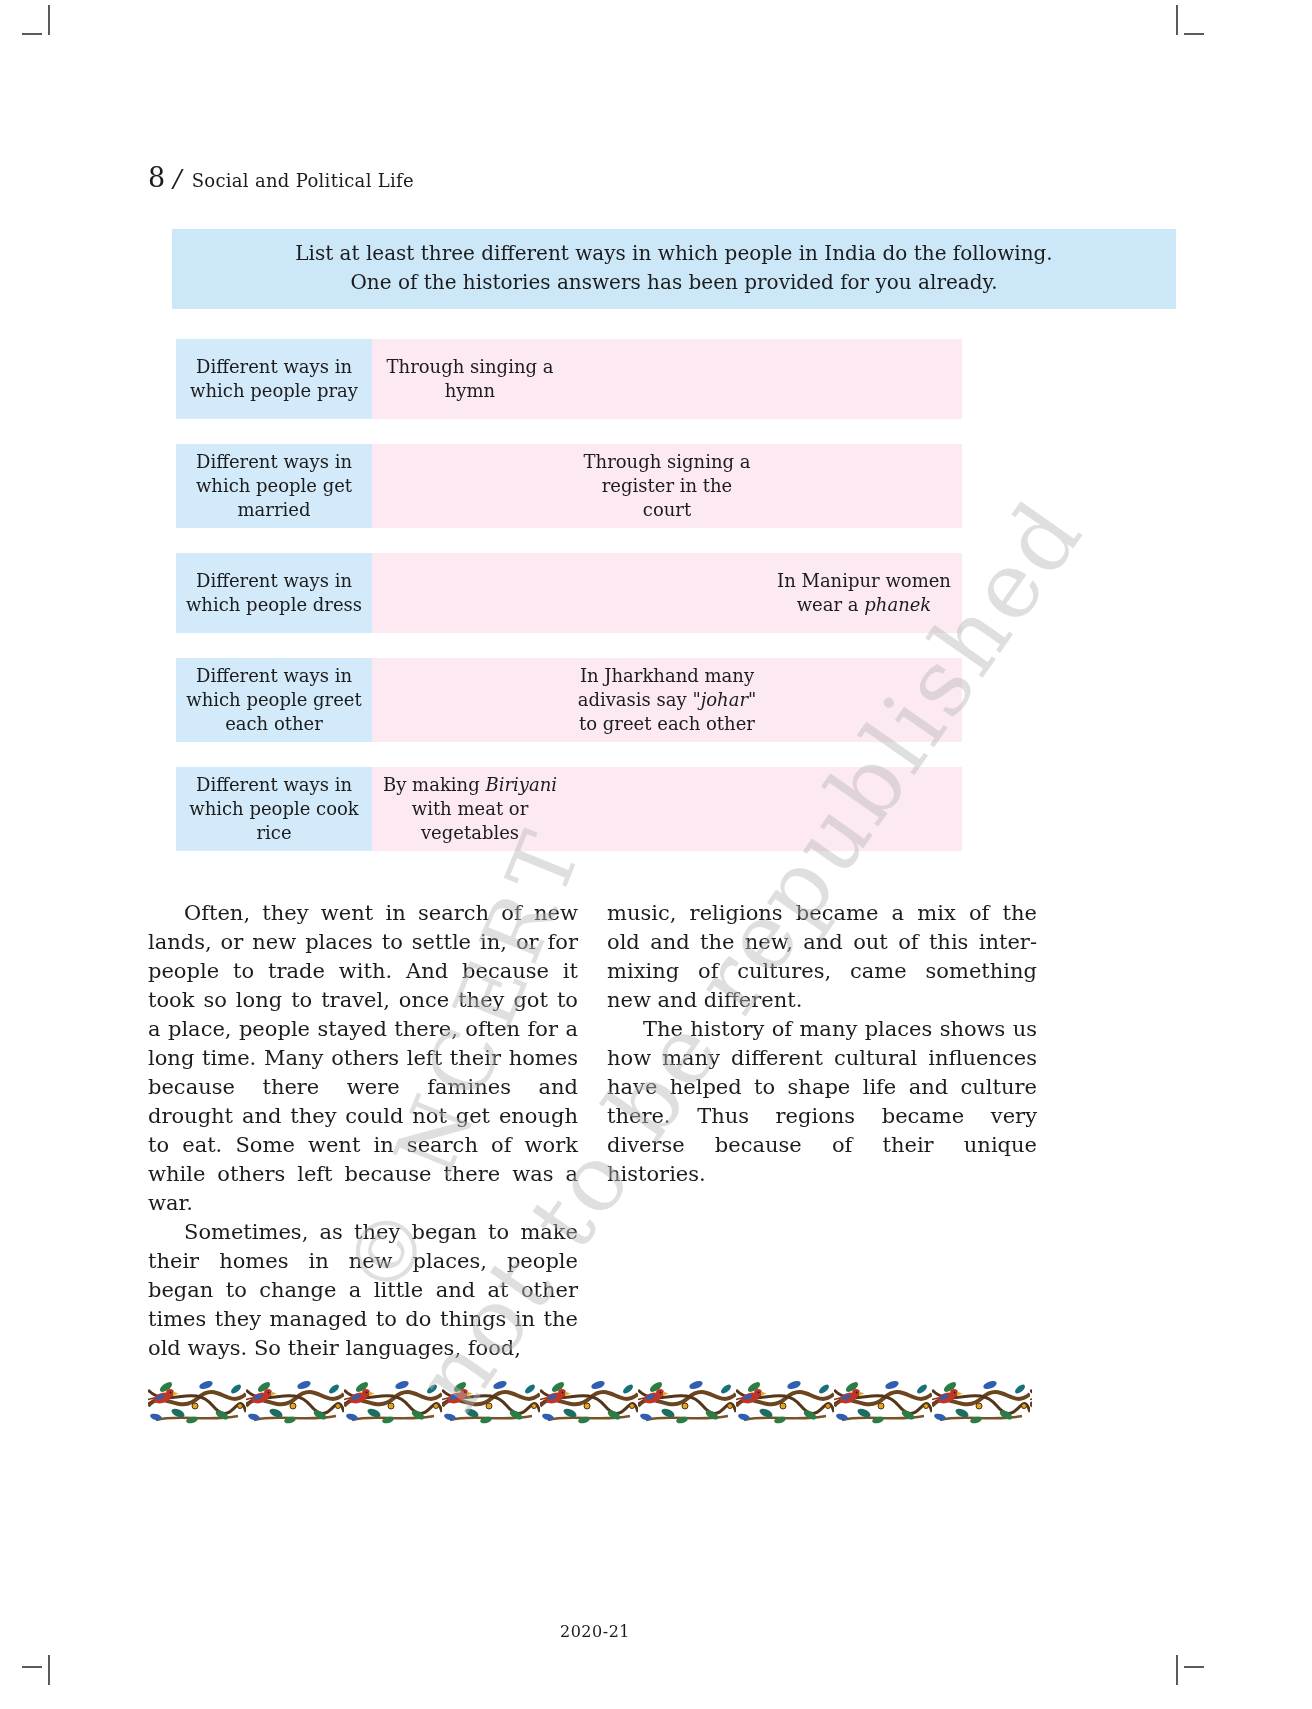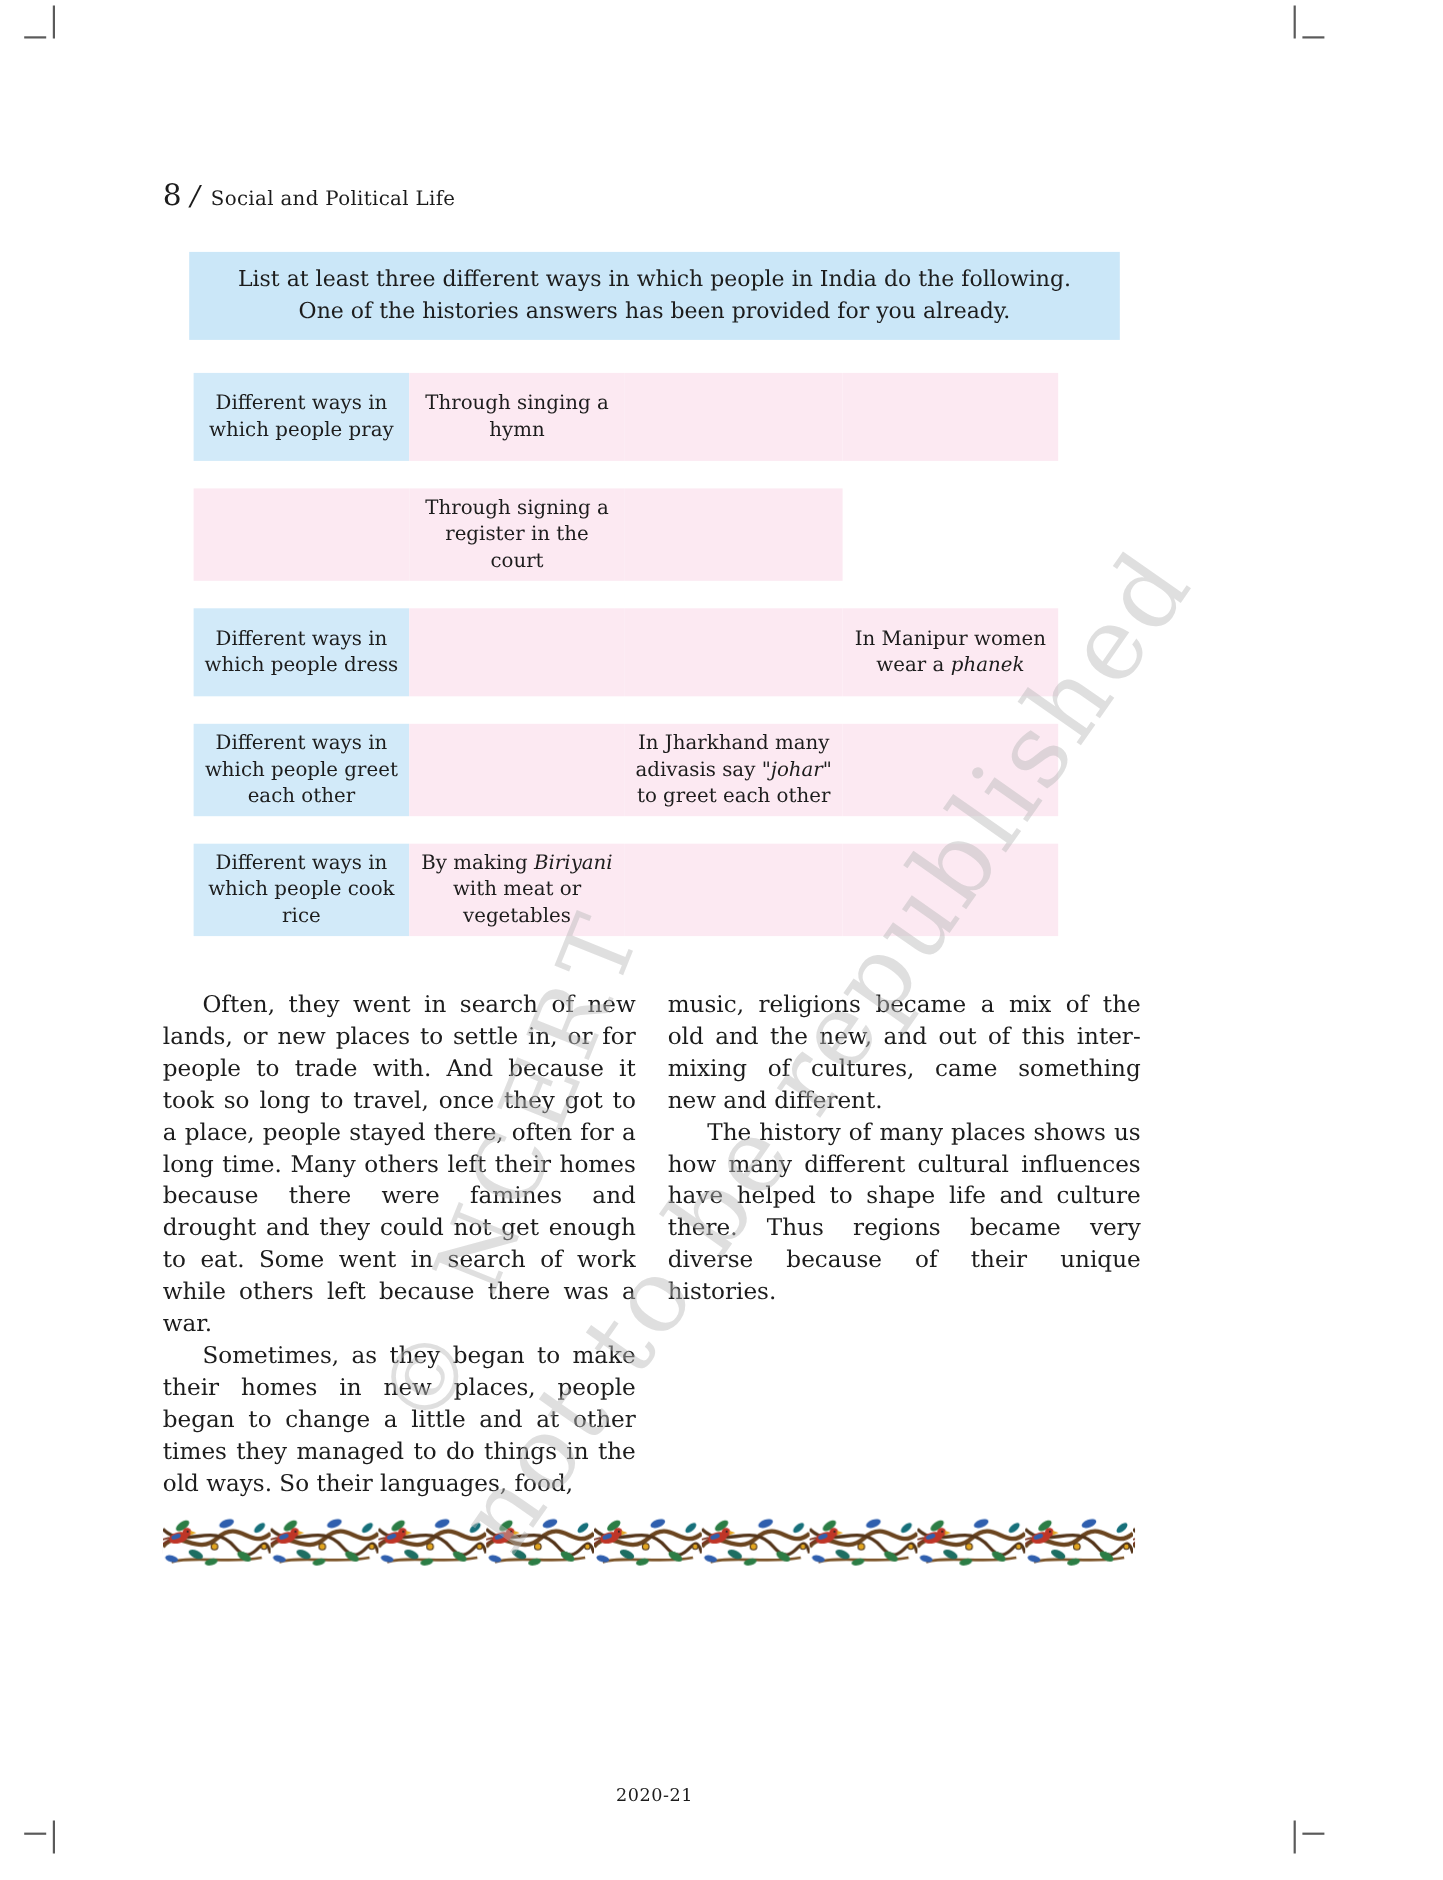--- a/index.html
+++ b/index.html
@@ -14,21 +14,21 @@
   .mark { position:absolute; background:#5a5a5a; }
 
   .content { position:absolute; left:148px; top:162px; width:894px; }
 
   .header { display:flex; align-items:baseline; margin:0 0 36px 0; }
   .page-num { font-size:27px; }
   .sep { font-size:25px; margin:0 10px 0 8px; font-style:italic; }
   .book-title { font-size:18px; letter-spacing:0.3px; }
 
   .instruction-box {
-    margin-left:24px; width:846px; box-sizing:border-box;
+    margin-left:24px; width:1004px; box-sizing:border-box;
     background:var(--instruction-bg,#cbe7f8);
     padding:10px 20px 12px 20px;
     text-align:center; font-size:20px; line-height:29px;
   }
 
   .activity-table { margin:30px 0 0 28px; display:flex; flex-direction:column; gap:25px; }
   .trow { display:grid; grid-template-columns:196px 196px 198px 196px; }
   .cell {
     min-height:80px; box-sizing:border-box; padding:6px 9px;
     display:flex; align-items:center; justify-content:center;
@@ -95,20 +95,21 @@
             <div><span>Through singing a hymn</span></div>
           </div>
           <div class="cell answer-cell">
             <div></div>
           </div>
           <div class="cell answer-cell">
             <div></div>
           </div>
         </div>
         <div class="trow">
+          <div class="cell label-cell">Different ways in which people get married</div>
           <div class="cell answer-cell">
             <div></div>
           </div>
           <div class="cell answer-cell">
             <div><span>Through signing a register in the court</span></div>
           </div>
           <div class="cell answer-cell">
             <div></div>
           </div>
         </div>

